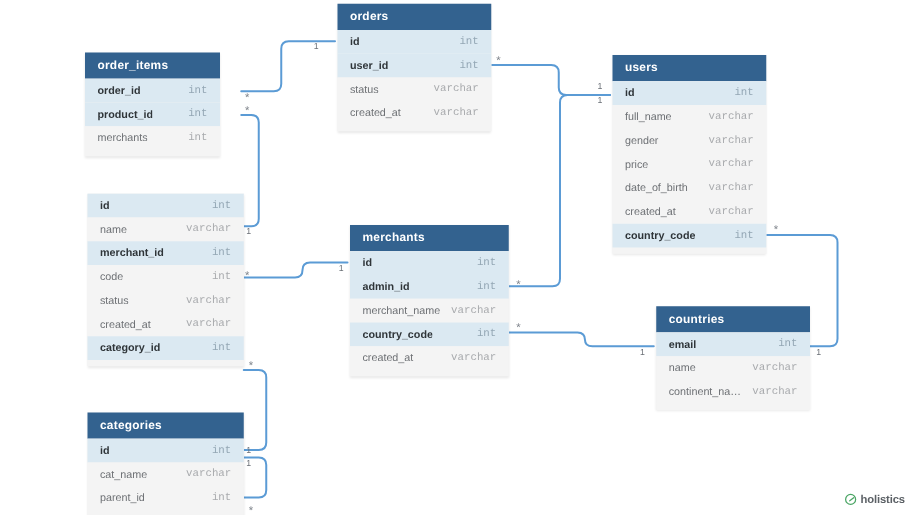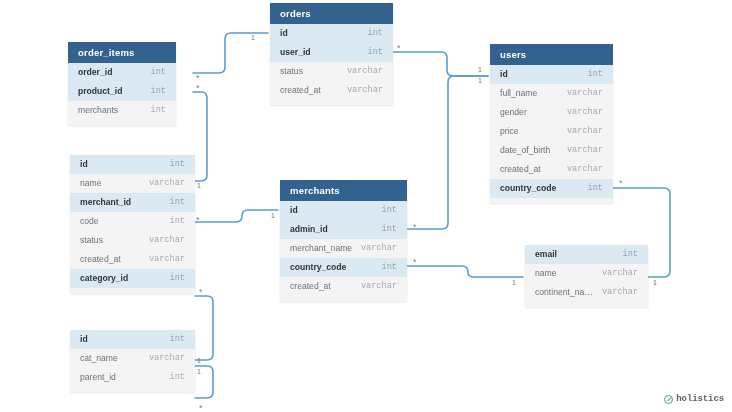--- a/index.html
+++ b/index.html
@@ -59,21 +59,21 @@
     color:#6b7077;
     line-height:1;
     pointer-events:none;
     font-family:"Liberation Sans","DejaVu Sans",sans-serif;
   }
   .edge-label.star{font-size:9px;color:#7b8088;}
 
   #brand{
     position:absolute;
     right:8px;bottom:8px;
-    display:flex;align-items:center;gap:3px;font-family:Liberation Mono, monospace;
+    display:flex;align-items:center;gap:3px;
   }
   #brand .mark{
     width:9px;height:9px;border-radius:50%;
     border:1.4px solid #4aa564;
     box-sizing:border-box;
     position:relative;
   }
   #brand .mark:after{
     content:"";position:absolute;left:1.4px;top:3px;
     width:4.5px;height:1.3px;background:#4aa564;
@@ -234,36 +234,38 @@
             <span class="fname">country_code</span>
             <span class="ftype">int</span>
           </div>
           <div class="field-row">
             <span class="fname">created_at</span>
             <span class="ftype">varchar</span>
           </div>
         </div>
       </div>
       <div class="table-card" style="left: 525px; top: 245px; width: 123px;">
+        <div class="table-header">countries</div>
         <div class="card-body">
           <div class="field-row key">
             <span class="fname">email</span>
             <span class="ftype">int</span>
           </div>
           <div class="field-row">
             <span class="fname">name</span>
             <span class="ftype">varchar</span>
           </div>
           <div class="field-row">
             <span class="fname">continent_name</span>
             <span class="ftype">varchar</span>
           </div>
         </div>
       </div>
       <div class="table-card" style="left: 70px; top: 330px; width: 125px;">
+        <div class="table-header">categories</div>
         <div class="card-body">
           <div class="field-row key">
             <span class="fname">id</span>
             <span class="ftype">int</span>
           </div>
           <div class="field-row">
             <span class="fname">cat_name</span>
             <span class="ftype">varchar</span>
           </div>
           <div class="field-row">

